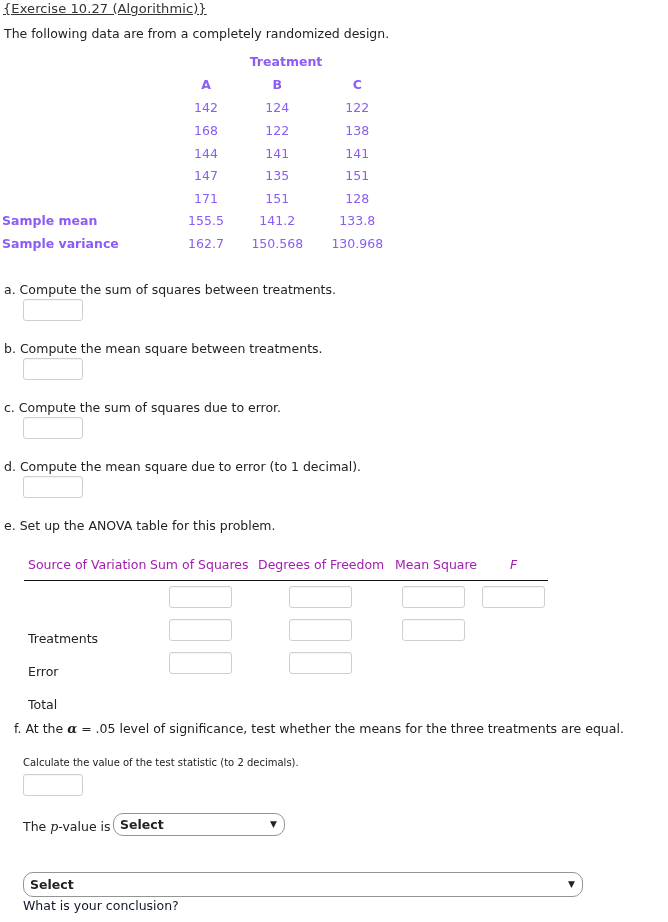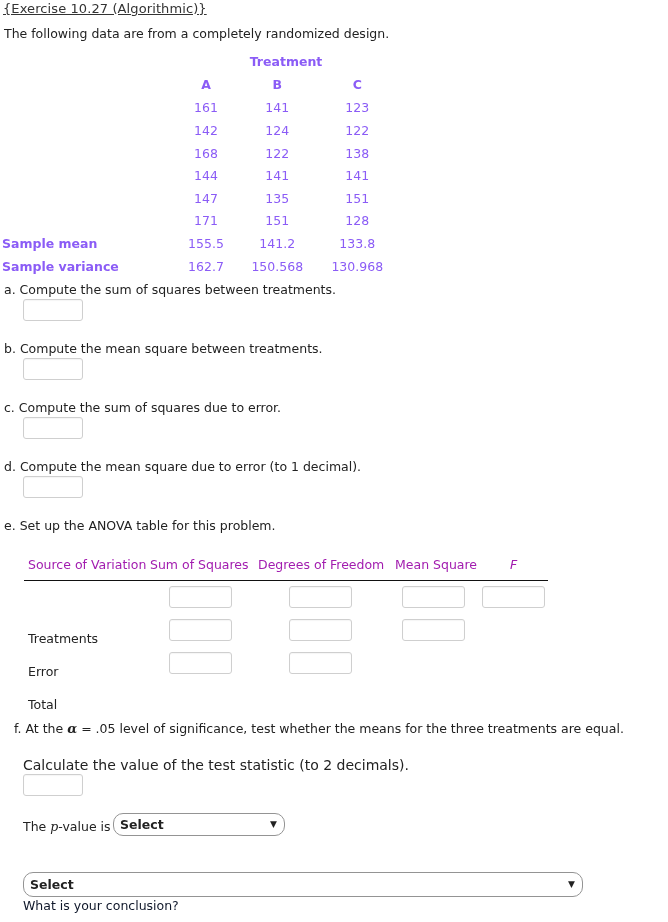--- a/index.html
+++ b/index.html
@@ -191,21 +191,21 @@
   .q-f .alpha {
     font-family: "DejaVu Serif", "Liberation Serif", serif;
     font-style: italic;
     font-weight: bold;
     font-size: 13px;
   }
   .calc-line {
     position: absolute;
     left: 23px;
     top: 757px;
-    font-size: 14px;
+    font-size: 10px;
     color: #222222;
     white-space: nowrap;
   }
   .box-f {
     position: absolute;
     left: 23px;
     top: 774px;
     width: 60px;
     height: 22px;
     box-sizing: border-box;
@@ -298,26 +298,20 @@
     </tr>
     <tr>
       <td class="lbl"></td>
       <td class="colhead col-a">A</td>
       <td class="colhead col-b">B</td>
       <td class="colhead col-c">C</td>
     </tr>
 
     <tr>
       <td class="lbl"></td>
-      <td class="col-a">161</td>
-      <td class="col-b">141</td>
-      <td class="col-c">123</td>
-    </tr>
-    <tr>
-      <td class="lbl"></td>
       <td class="col-a">142</td>
       <td class="col-b">124</td>
       <td class="col-c">122</td>
     </tr>
     <tr>
       <td class="lbl"></td>
       <td class="col-a">168</td>
       <td class="col-b">122</td>
       <td class="col-c">138</td>
     </tr>

